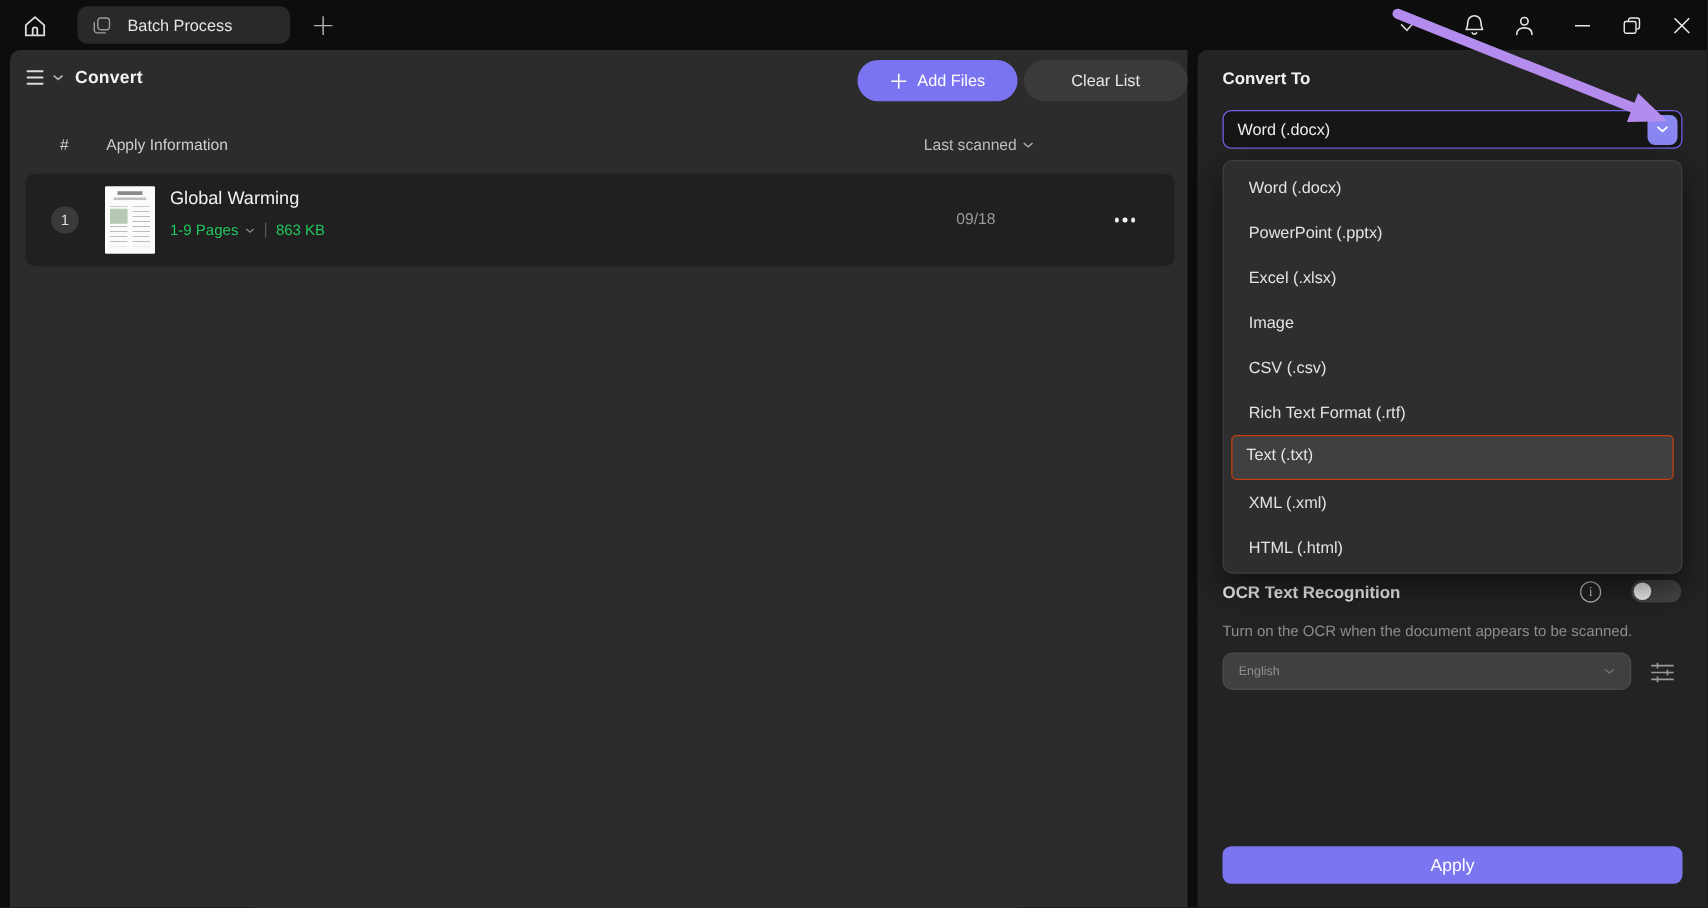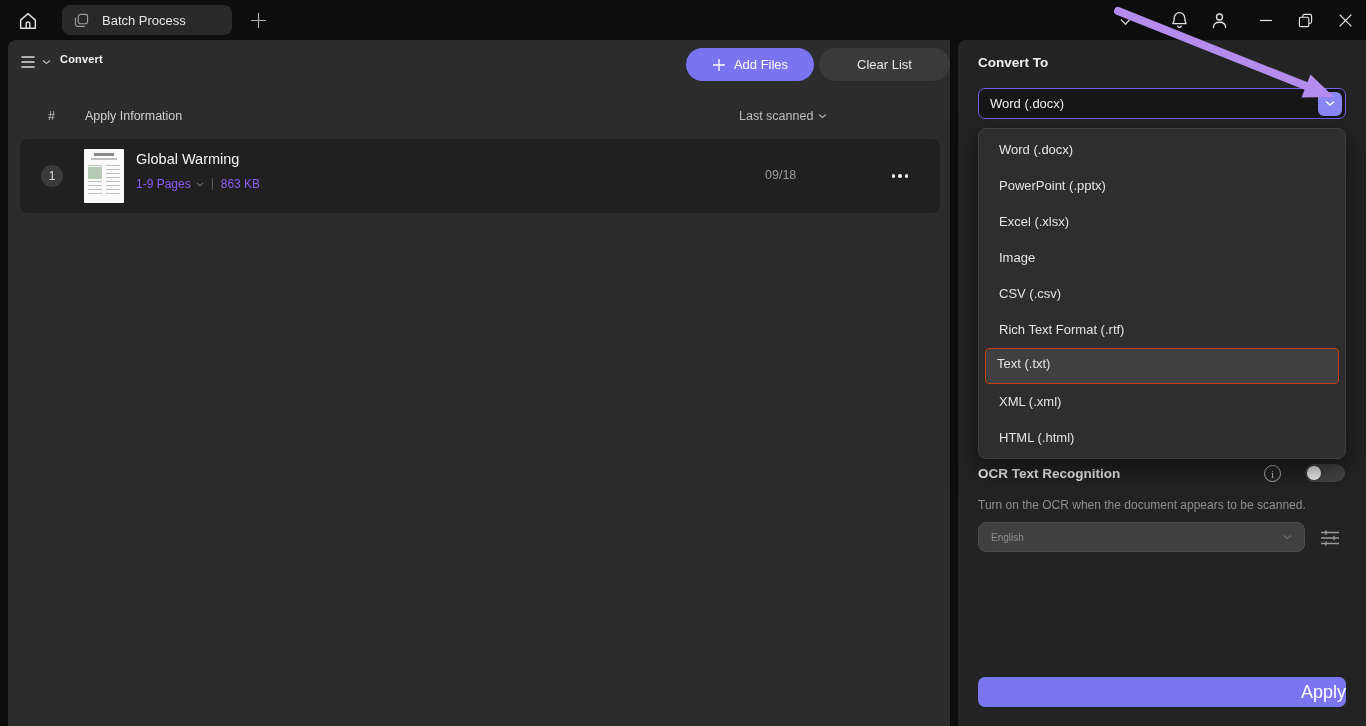--- a/index.html
+++ b/index.html
@@ -16,38 +16,38 @@
   .home-btn { position:absolute; left:14px; top:7px; width:28px; height:28px; display:flex; align-items:center; justify-content:center; border-radius:6px; cursor:pointer; }
   .tab { position:absolute; left:62px; top:5px; width:170px; height:30px; background:#292929; border-radius:8px; display:flex; align-items:center; gap:13px; padding:0 12px; cursor:pointer; }
   .tab-label { font-size:13px; color:#e4e4e4; white-space:nowrap; }
   .newtab-btn { position:absolute; left:246px; top:8px; width:24px; height:24px; display:flex; align-items:center; justify-content:center; cursor:pointer; }
   .tb-ico { position:absolute; top:8px; width:24px; height:24px; display:flex; align-items:center; justify-content:center; cursor:pointer; }
   .winctl { position:absolute; top:6px; width:30px; height:28px; display:flex; align-items:center; justify-content:center; cursor:pointer; }
 
   
   .main { position:absolute; left:8px; top:40px; width:942px; height:686px; background:#2c2c2c; border-radius:8px 0 0 0; }
   .menu-btn { position:absolute; left:13px; top:15px; display:flex; align-items:center; gap:4px; color:#dcdcdc; cursor:pointer; }
-  .page-title { position:absolute; left:52px; top:13px; font-size:11px; font-weight:bold; color:#f2f2f2; letter-spacing:.2px; }
+  .page-title { position:absolute; left:52px; top:13px; font-size:14px; font-weight:bold; color:#f2f2f2; letter-spacing:.2px; }
   .btn { display:flex; align-items:center; justify-content:center; gap:8px; font-size:13px; cursor:pointer; }
   .add-files { position:absolute; left:678px; top:8px; width:128px; height:33px; border-radius:17px; background:#7b74f0; color:#fff; }
   .clear-list { position:absolute; left:811px; top:8px; width:131px; height:33px; border-radius:17px; background:#3a3a3a; color:#e6e6e6; }
   .col-head { position:absolute; font-size:12.5px; color:#cfcfcf; top:69px; }
   .col-head.mod { display:flex; align-items:center; gap:5px; color:#bdbdbd; cursor:pointer; }
 
   .file-row { position:absolute; left:12px; top:99px; width:920px; height:74px; background:#202020; border-radius:8px; cursor:pointer; }
   .row-index { position:absolute; left:21px; top:26px; width:22px; height:22px; border-radius:50%; background:#3a3a3a; color:#dadada; font-size:12px; display:flex; align-items:center; justify-content:center; }
   .thumb { position:absolute; left:64px; top:10px; width:40px; height:54px; background:#fbfbfb; border-radius:1px; overflow:hidden; }
   .t-title { height:3px; width:20px; margin:4px auto 2px; background:#8a8a8a; }
   .t-sub { height:2px; width:26px; margin:0 auto 4px; background:#c0c0c0; }
   .t-col { position:absolute; top:16px; width:14px; height:32px;
     background:repeating-linear-gradient(#bdbdbd 0 1px, transparent 1px 4px); }
   .t-col.l { left:4px; } .t-col.r { left:22px; }
   .t-img { position:absolute; left:4px; top:18px; width:14px; height:12px; background:#b5c9b5; }
   .file-name { position:absolute; left:116px; top:12px; font-size:14.5px; color:#f1f1f1; }
-  .file-meta { position:absolute; left:116px; top:38px; display:flex; align-items:center; gap:8px; font-size:12px; color:#8b5cf6; }
+  .file-meta { position:absolute; left:116px; top:38px; display:flex; align-items:center; gap:8px; font-size:12px; color:#22c55e; }
   .meta-pages { display:flex; align-items:center; gap:5px; cursor:pointer; }
   .meta-div { width:1px; height:12px; background:#565656; }
   .file-modified { position:absolute; left:745px; top:29px; font-size:12.5px; color:#9a9a9a; }
   .more-btn { position:absolute; left:866px; top:25px; width:28px; height:24px; display:flex; align-items:center; justify-content:center; gap:3px; cursor:pointer; }
   .dot { width:3.5px; height:3.5px; border-radius:50%; background:#efefef; }
 
   
   .side { position:absolute; left:958px; top:40px; width:408px; height:686px; background:#232323; border-radius:8px 0 0 0; }
   .side-label { position:absolute; left:20px; font-size:13.5px; font-weight:bold; color:#f0f0f0; }
   .fmt-select { position:absolute; left:20px; top:48px; width:368px; height:31px; background:#161616; border:1.5px solid #6f63ea; border-radius:7px; display:flex; align-items:center; padding-left:11px; font-size:13px; color:#ededed; cursor:pointer; }
@@ -57,21 +57,21 @@
   .opt { height:36px; line-height:36px; padding-left:20px; font-size:13px; color:#e3e3e3; cursor:pointer; white-space:nowrap; }
   .opt.hl { background:#404040; border:1px solid #c2410c; border-radius:4px; margin:0 6px; padding-left:11px; line-height:30px; }
 
   .ocr-title { top:426px; }
   .info-icon { position:absolute; left:306px; top:425px; width:17px; height:17px; border:1.2px solid #b9b9b9; border-radius:50%; color:#c5c5c5; font-size:11px; display:flex; align-items:center; justify-content:center; font-family:"Liberation Serif", serif; cursor:pointer; }
   .toggle { position:absolute; left:347px; top:424px; width:40px; height:18px; border-radius:9px; background:#454545; cursor:pointer; }
   .knob { position:absolute; left:2px; top:2px; width:14px; height:14px; border-radius:50%; background:#f2f2f2; }
   .ocr-hint { position:absolute; left:20px; top:458px; font-size:12px; color:#8d8d8d; width:360px; }
   .lang-select { position:absolute; left:20px; top:482px; width:327px; height:30px; background:#404040; border:1px solid #4c4c4c; border-radius:8px; display:flex; align-items:center; justify-content:space-between; padding:0 12px; font-size:10px; color:#8f8f8f; cursor:pointer; }
   .sliders-btn { position:absolute; left:360px; top:487px; width:24px; height:22px; display:flex; align-items:center; justify-content:center; cursor:pointer; }
-  .apply { position:absolute; left:20px; top:637px; width:368px; height:30px; border-radius:7px; background:#7b76f0; color:#fff; font-size:18px;justify-content:flex-end; }
+  .apply { position:absolute; left:20px; top:637px; width:368px; height:30px; border-radius:7px; background:#7b76f0; color:#fff; font-size:14px; }
 
   .annot { position:absolute; left:0; top:0; width:1366px; height:726px; pointer-events:none; z-index:40; }
 </style>
 </head>
 <body>
 
 <div class="titlebar">
   <div class="home-btn">
     <span>
       <svg width="22" height="22" viewBox="0 0 24 24" fill="none" stroke="#dcdcdc" stroke-width="1.6" stroke-linejoin="round">

